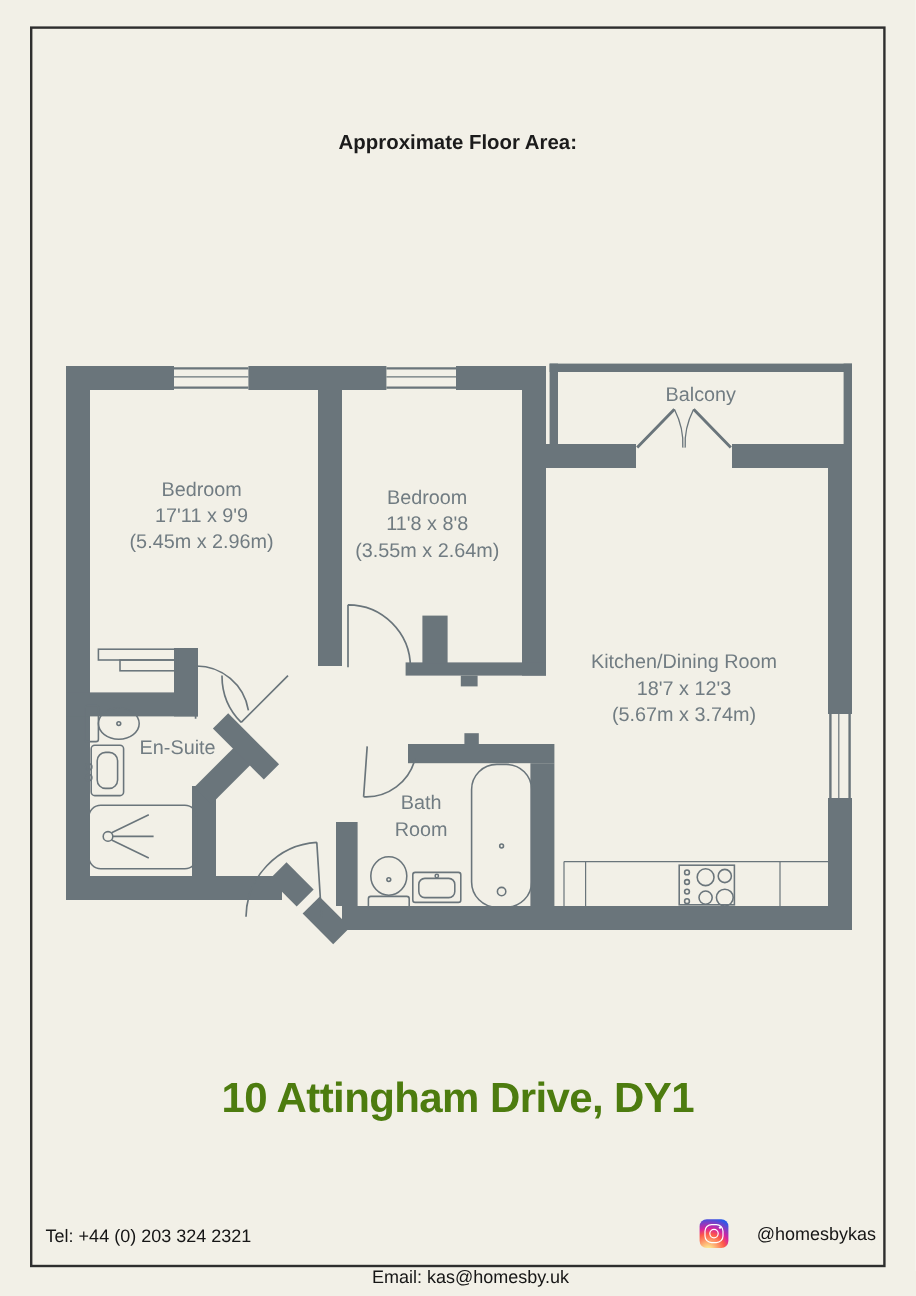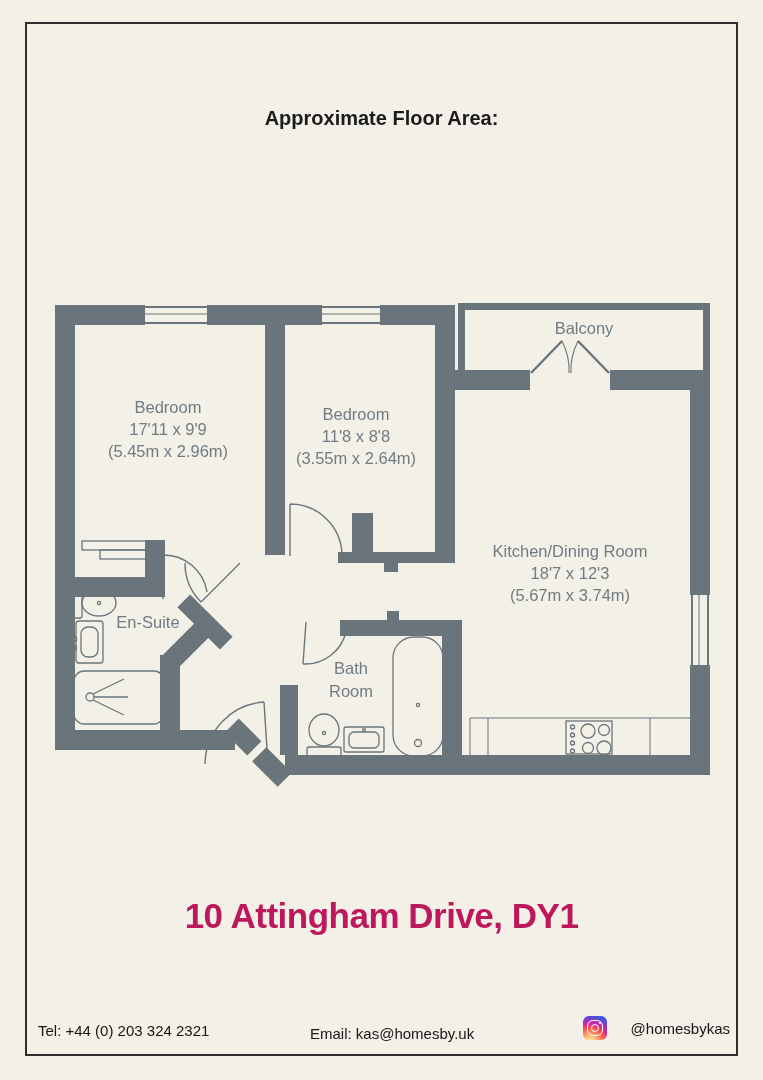--- a/index.html
+++ b/index.html
@@ -1,27 +1,27 @@
 <!DOCTYPE html>
 <html><head>
 <meta charset="utf-8">
 <style>
   html,body{margin:0;padding:0;}
   body{font-family:"Liberation Sans",sans-serif;}
   .page{position:relative;width:763px;height:1080px;background:#f2f0e7;overflow:hidden;}
   .frame{position:absolute;left:25px;top:22px;width:709px;height:1030px;border:2px solid #2e2e2e;}
   .header{position:absolute;top:107px;left:0;width:100%;text-align:center;color:#1b1b1b;
-          font-size:20px;font-weight:600;line-height:23px;}
+          font-size:17px;font-weight:600;line-height:23px;}
   .plan-svg{position:absolute;left:0;top:0;}
   .plan-svg text{font-family:"Liberation Sans",sans-serif;font-size:16.5px;}
-  .title{position:absolute;top:896px;left:0;width:100%;text-align:center;color:#be185d;
+  .title{position:absolute;top:896px;left:0;width:100%;text-align:center;color:#4d7c0f;
          font-size:35px;font-weight:700;letter-spacing:-0.5px;}
   .footer-item{position:absolute;color:#161616;font-size:15px;}
   .footer-tel{left:38px;top:1022px;}
-  .footer-email{left:310px;top:1025px;}
+  .footer-email{left:310px;top:1056px;}
   .footer-ig{right:33px;top:1016px;display:flex;align-items:center;gap:24px;}
   .ig-icon{position:relative;width:24px;height:24px;border-radius:6px;flex:none;
            background:radial-gradient(circle at 30% 110%,#fdf497 0%,#fdf497 5%,#fd5949 45%,#d6249f 60%,#285aeb 90%);}
   .ig-icon::before{content:"";position:absolute;inset:4px;border:1.8px solid #fff;border-radius:6px;}
   .ig-icon::after{content:"";position:absolute;inset:8px;border:1.8px solid #fff;border-radius:50%;}
   .ig-dot{position:absolute;top:5.5px;right:5.5px;width:2.5px;height:2.5px;background:#fff;border-radius:50%;}
   .ig-handle{font-size:15px;color:#161616;}
 </style>
 </head>
 <body>

